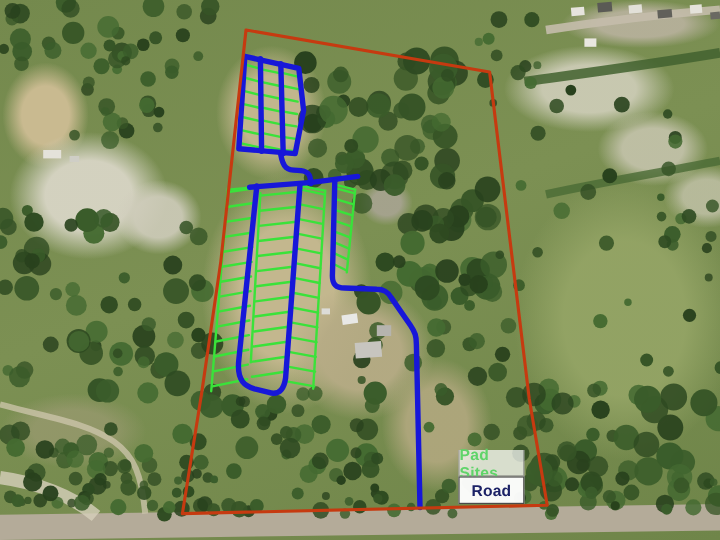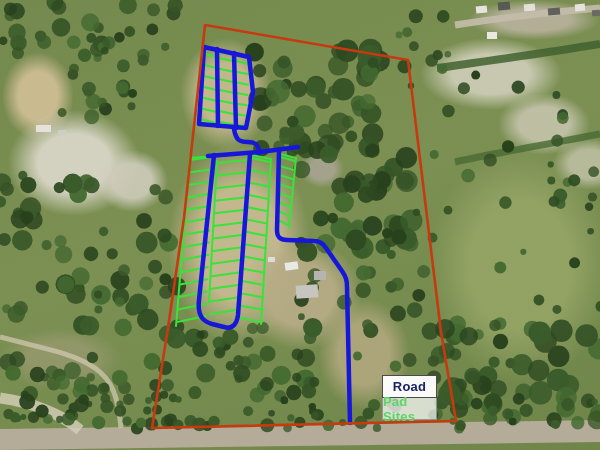--- a/index.html
+++ b/index.html
@@ -626,20 +626,20 @@
       <path d="M234,129 C236,140 239,142 248,142 C256,142 259,145 259,153"></path>
       <path d="M208,156 L260,152 L298,147"></path>
       <path d="M214,155 L199,300 C197,318 205,322 212,324 L224,327 C234,330 237,322 238,315 L250,154"></path>
       <path d="M279,151 L277,230 C277,238 281,240 287,240 L314,241 C320,241 323,243 326,248 L342,271 C346,277 347,280 347,287 L350,423"></path>
     </g>
 
     <polygon id="boundary" points="205,25 408,60 441,332 456,421 152,428 168,328 184,218" fill="none" stroke-width="2.6" stroke-linejoin="round" stroke="#c63a10"></polygon>
   </svg>
 
   <div class="legend">
+    <div class="legend-box pads">
+      <span style="color: rgb(95, 212, 105);">Pad Sites</span>
+    </div>
     <div class="legend-box road">
       <span style="color: rgb(28, 34, 102);">Road</span>
     </div>
-    <div class="legend-box pads">
-      <span style="color: rgb(95, 212, 105);">Pad Sites</span>
-    </div>
   </div>
 </div>
 
 </body></html>

